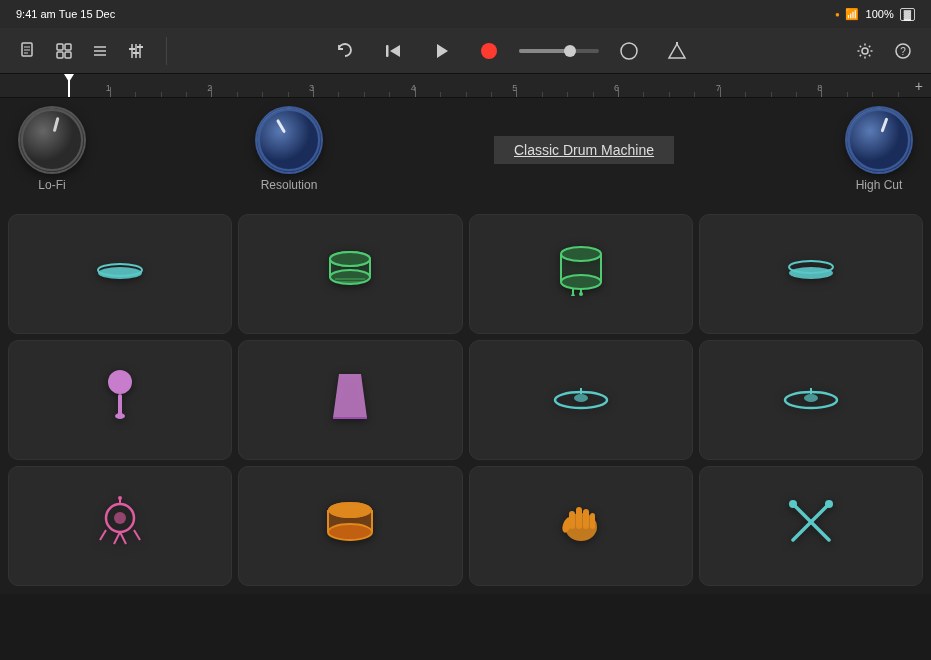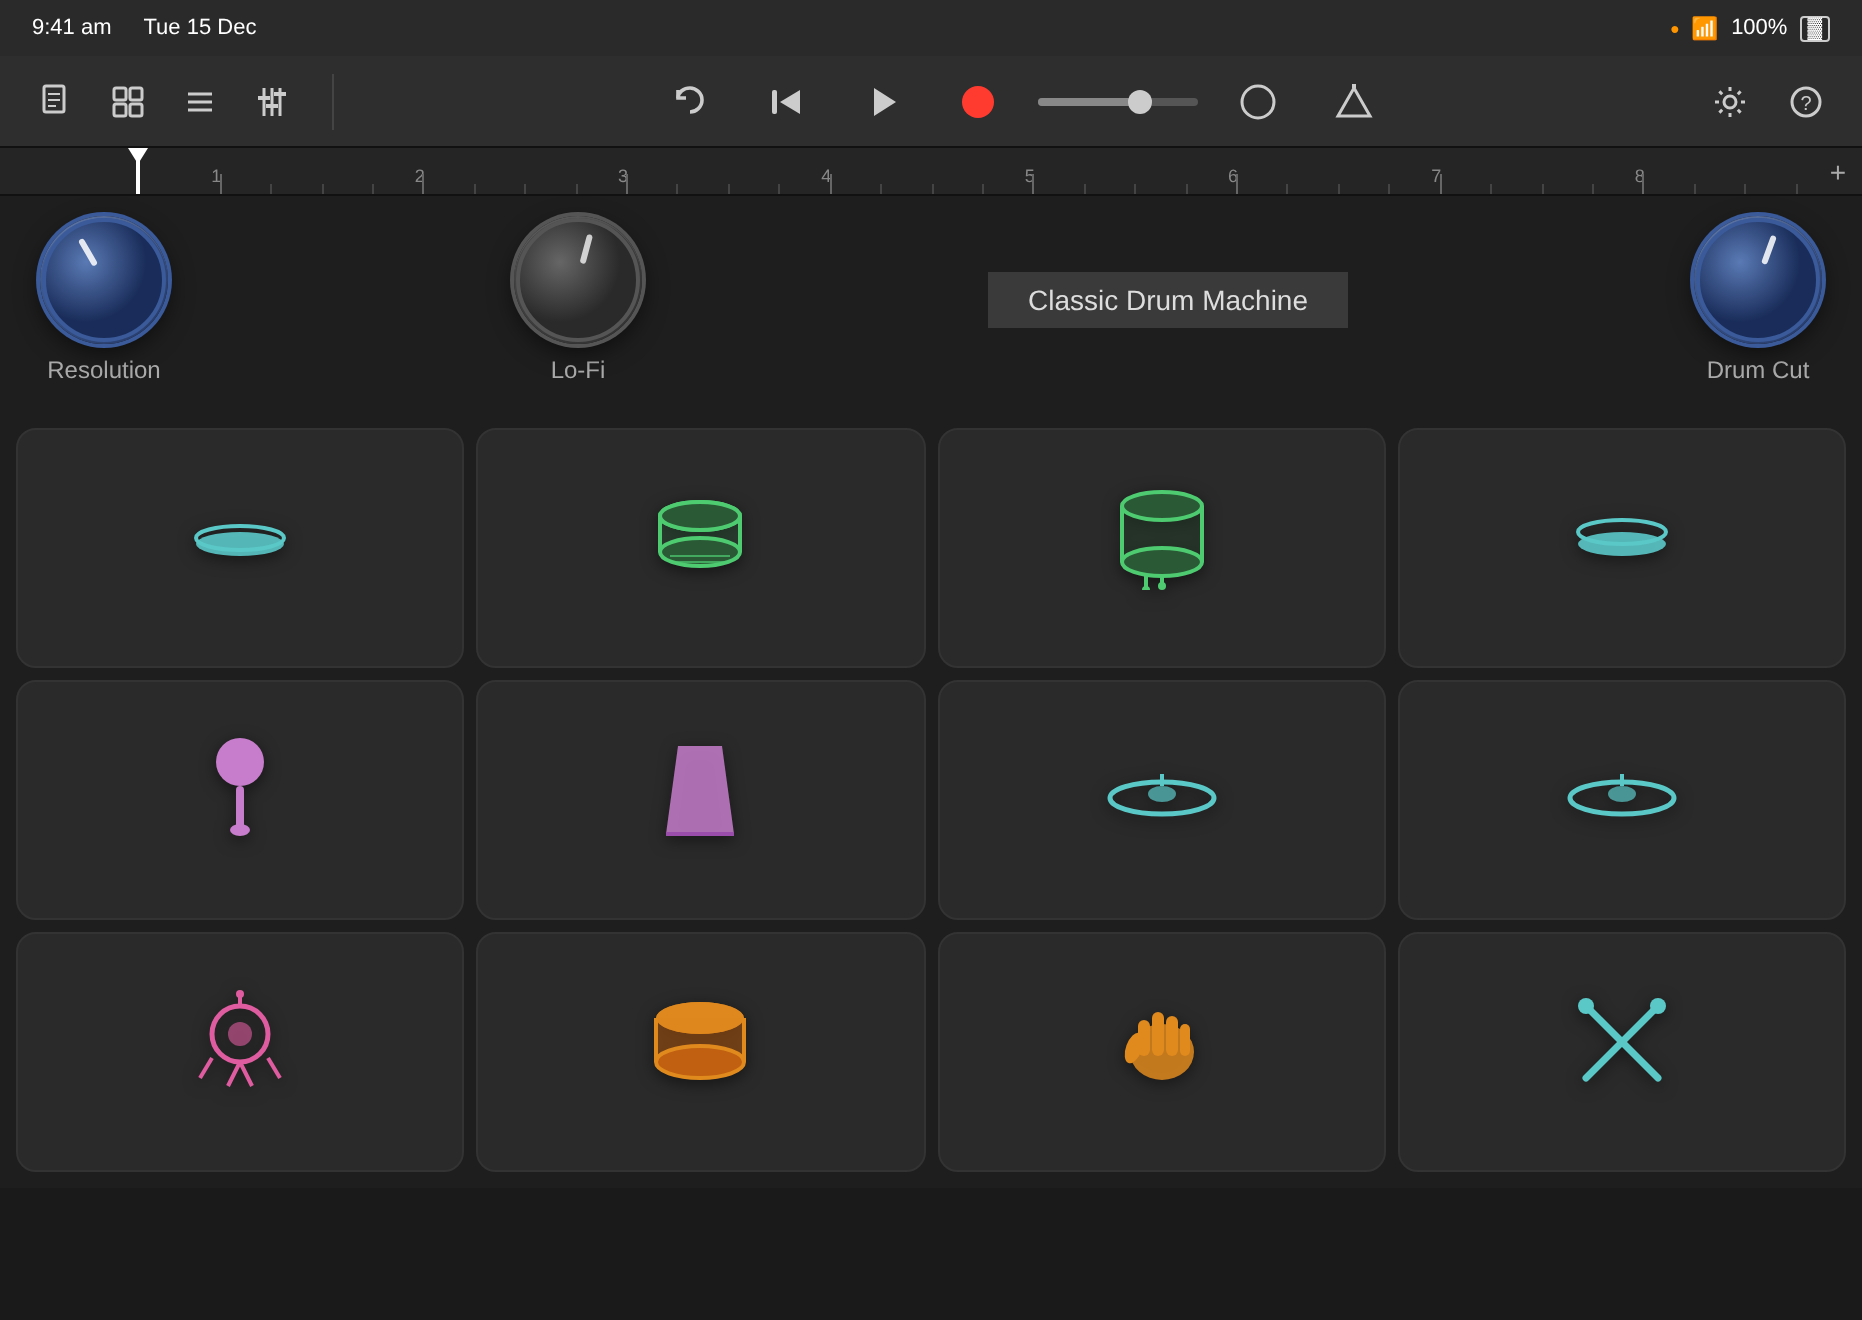--- a/index.html
+++ b/index.html
@@ -16,21 +16,21 @@
     #status-bar {
       background: #2a2a2a;
       height: 28px;
       display: flex;
       align-items: center;
       justify-content: space-between;
       padding: 0 16px;
       font-size: 11px;
       color: #fff;
     }
-    .status-left { display: flex; gap: 16px; align-items: center; }
+    .status-left { display: flex; gap: 3px; align-items: center; }
     .status-right { display: flex; gap: 6px; align-items: center; font-size: 11px; }
 
     
     #toolbar {
       background: #2e2e2e;
       height: 46px;
       display: flex;
       align-items: center;
       padding: 0 12px;
       gap: 8px;
@@ -194,20 +194,21 @@
 
     
     .instrument-name-label {
       background: #3a3a3a;
       border-radius: 0;
       padding: 6px 20px;
       font-size: 14px;
       color: #ddd;
       font-weight: 500;
       align-self: center;
+      text-decoration: underline;
     }
 
     
     #pads-grid {
       display: grid;
       grid-template-columns: repeat(4, 1fr);
       grid-template-rows: repeat(3, 1fr);
       gap: 6px;
       padding: 6px 8px 8px 8px;
       background: #1e1e1e;
@@ -417,68 +418,68 @@
       <div class="ruler-tick-minor" style="left: 838.75px;"></div>
       <div class="ruler-tick-minor" style="left: 864.167px;"></div>
       <div class="ruler-tick-minor" style="left: 889.583px;"></div>
     </div>
   <span style="position:absolute; right:8px; top:4px; color:#aaa; font-size:14px; cursor:pointer;">+</span>
 </div>
 
 <div id="knobs-section">
 
   <div class="knob-container">
+    <div class="knob knob-lofi">
+      <svg class="knob-svg" viewBox="0 0 64 64">
+        <defs>
+          <radialGradient id="kg2" cx="35%" cy="35%">
+            <stop offset="0%" stop-color="#666"></stop>
+            <stop offset="100%" stop-color="#2a2a2a"></stop>
+          </radialGradient>
+        </defs>
+        <circle cx="32" cy="32" r="30" fill="url(#kg2)" stroke="#555" stroke-width="2"></circle>
+        <line x1="32" y1="10" x2="32" y2="22" stroke="rgba(255,255,255,0.75)" stroke-width="3" stroke-linecap="round" transform="rotate(15 32 32)"></line>
+      </svg>
+    </div>
+    <span class="knob-label">Lo-Fi</span>
+  </div>
+
+  <div class="knob-container">
     <div class="knob knob-resolution">
       <svg class="knob-svg" viewBox="0 0 64 64">
         <defs>
           <radialGradient id="kg1" cx="35%" cy="35%">
             <stop offset="0%" stop-color="#5a7ab5"></stop>
             <stop offset="100%" stop-color="#1a2d5a"></stop>
           </radialGradient>
         </defs>
         <circle cx="32" cy="32" r="30" fill="url(#kg1)" stroke="#3a5a9a" stroke-width="2"></circle>
         <line x1="32" y1="10" x2="32" y2="22" stroke="rgba(255,255,255,0.85)" stroke-width="3" stroke-linecap="round" transform="rotate(-30 32 32)"></line>
       </svg>
     </div>
     <span class="knob-label">Resolution</span>
-  </div>
-
-  <div class="knob-container">
-    <div class="knob knob-lofi">
-      <svg class="knob-svg" viewBox="0 0 64 64">
-        <defs>
-          <radialGradient id="kg2" cx="35%" cy="35%">
-            <stop offset="0%" stop-color="#666"></stop>
-            <stop offset="100%" stop-color="#2a2a2a"></stop>
-          </radialGradient>
-        </defs>
-        <circle cx="32" cy="32" r="30" fill="url(#kg2)" stroke="#555" stroke-width="2"></circle>
-        <line x1="32" y1="10" x2="32" y2="22" stroke="rgba(255,255,255,0.75)" stroke-width="3" stroke-linecap="round" transform="rotate(15 32 32)"></line>
-      </svg>
-    </div>
-    <span class="knob-label">Lo-Fi</span>
   </div>
 
   <div class="instrument-name-label">Classic Drum Machine</div>
 
 
   <div class="knob-container">
     <div class="knob knob-highcut">
       <svg class="knob-svg" viewBox="0 0 64 64">
         <defs>
           <radialGradient id="kg4" cx="35%" cy="35%">
             <stop offset="0%" stop-color="#5a7ab5"></stop>
             <stop offset="100%" stop-color="#1a2d5a"></stop>
           </radialGradient>
         </defs>
         <circle cx="32" cy="32" r="30" fill="url(#kg4)" stroke="#3a5a9a" stroke-width="2"></circle>
         <line x1="32" y1="10" x2="32" y2="22" stroke="rgba(255,255,255,0.85)" stroke-width="3" stroke-linecap="round" transform="rotate(20 32 32)"></line>
       </svg>
     </div>
-    <span class="knob-label">Drum Cut</span>
+    <span class="knob-label">High Cut</span>
   </div>
 </div>
 
 <div id="pads-grid">
 
   <div class="pad">
     <span class="pad-icon icon-hihat-closed">
       
       <svg width="50" height="30" viewBox="0 0 50 30">
           <ellipse cx="25" cy="15" rx="22" ry="6" fill="#5bc8c8" opacity="0.9"></ellipse>

